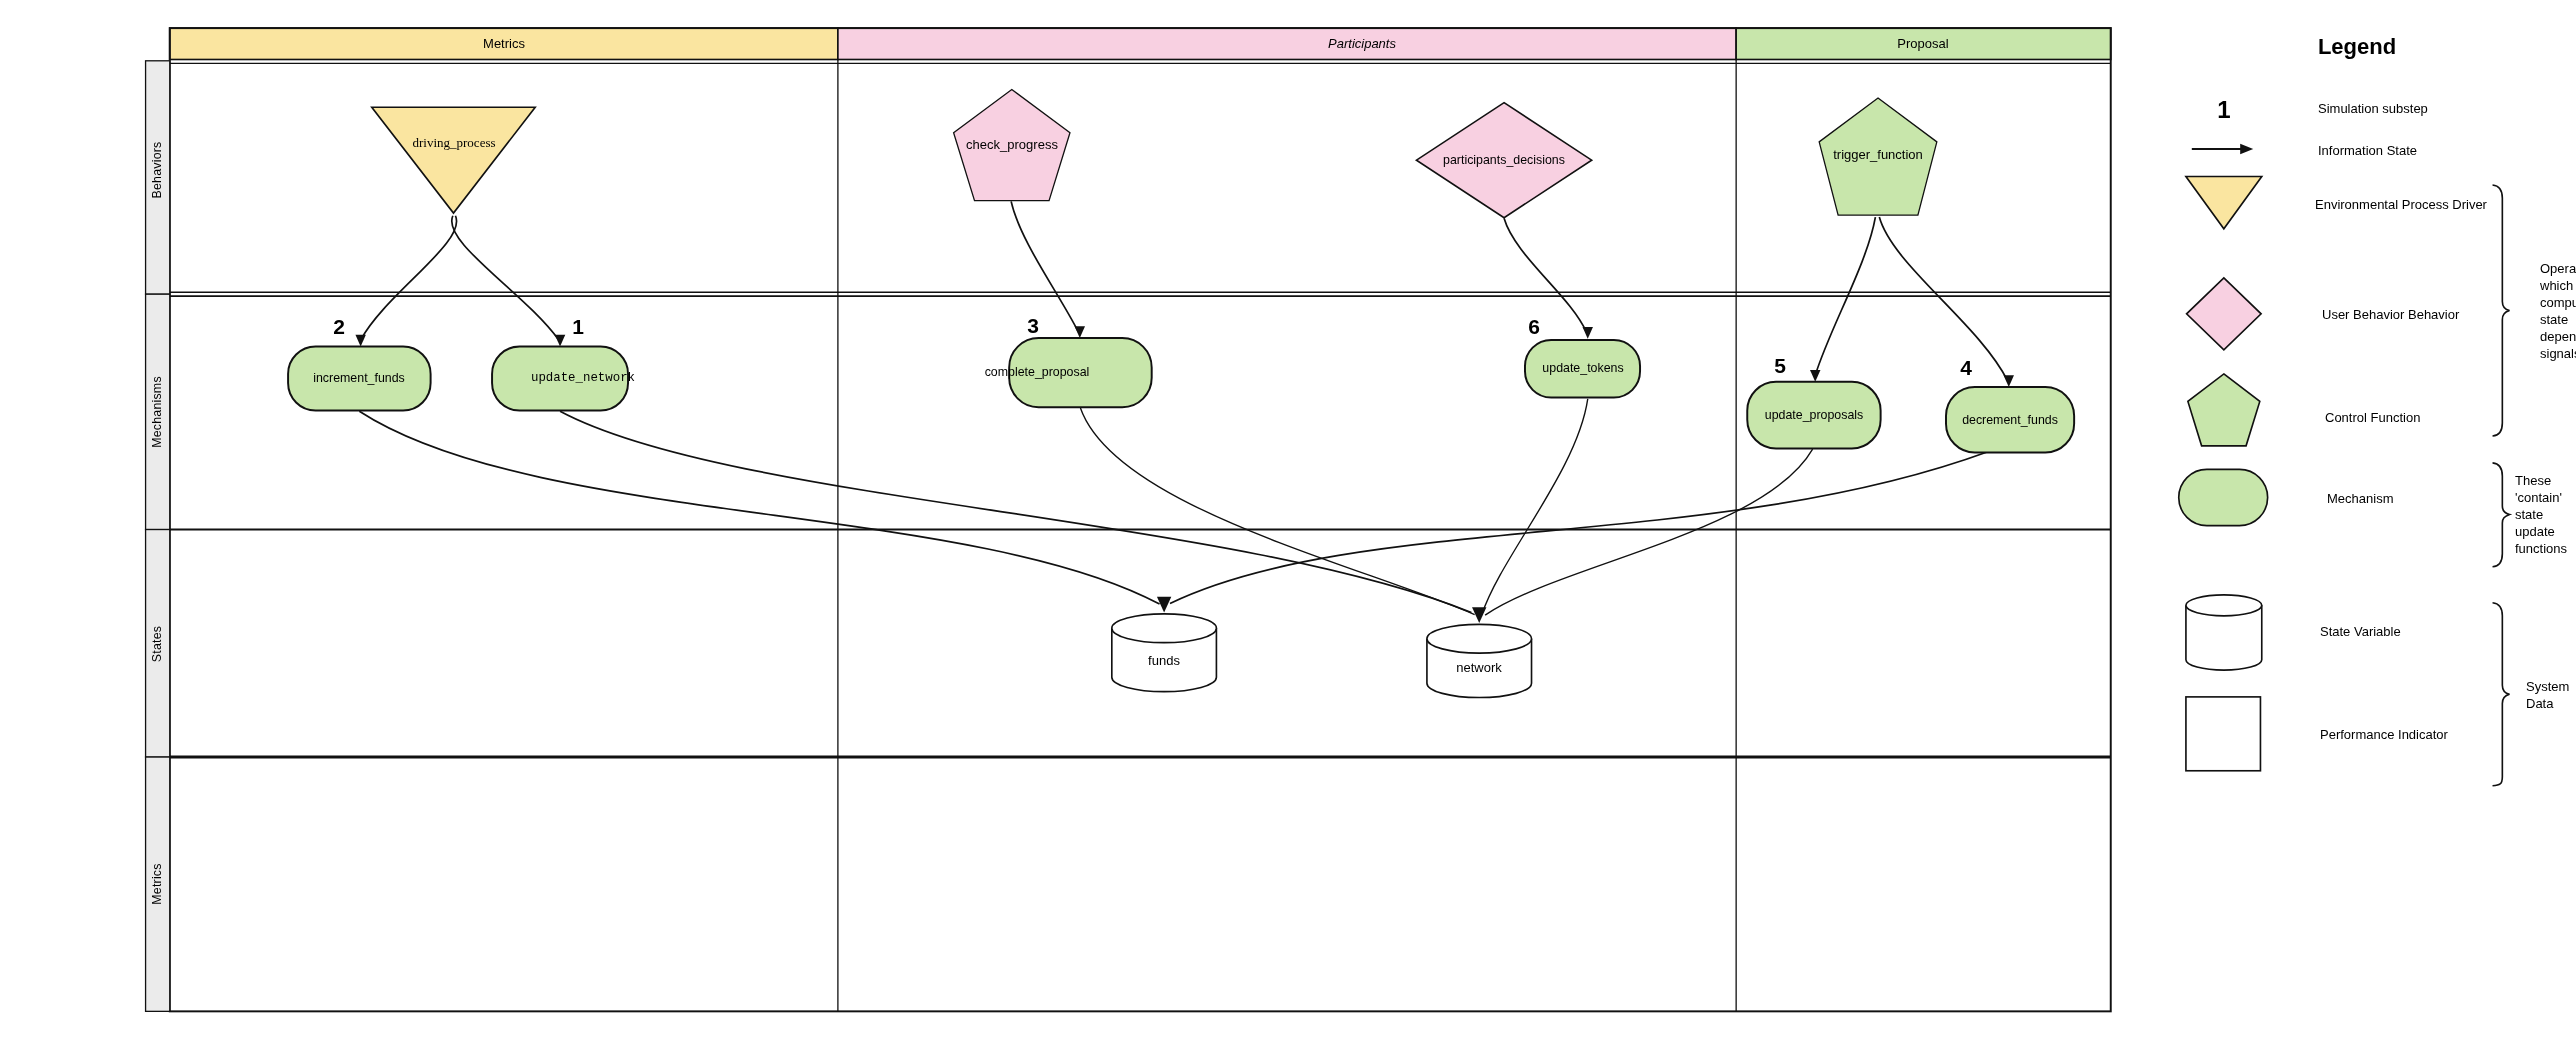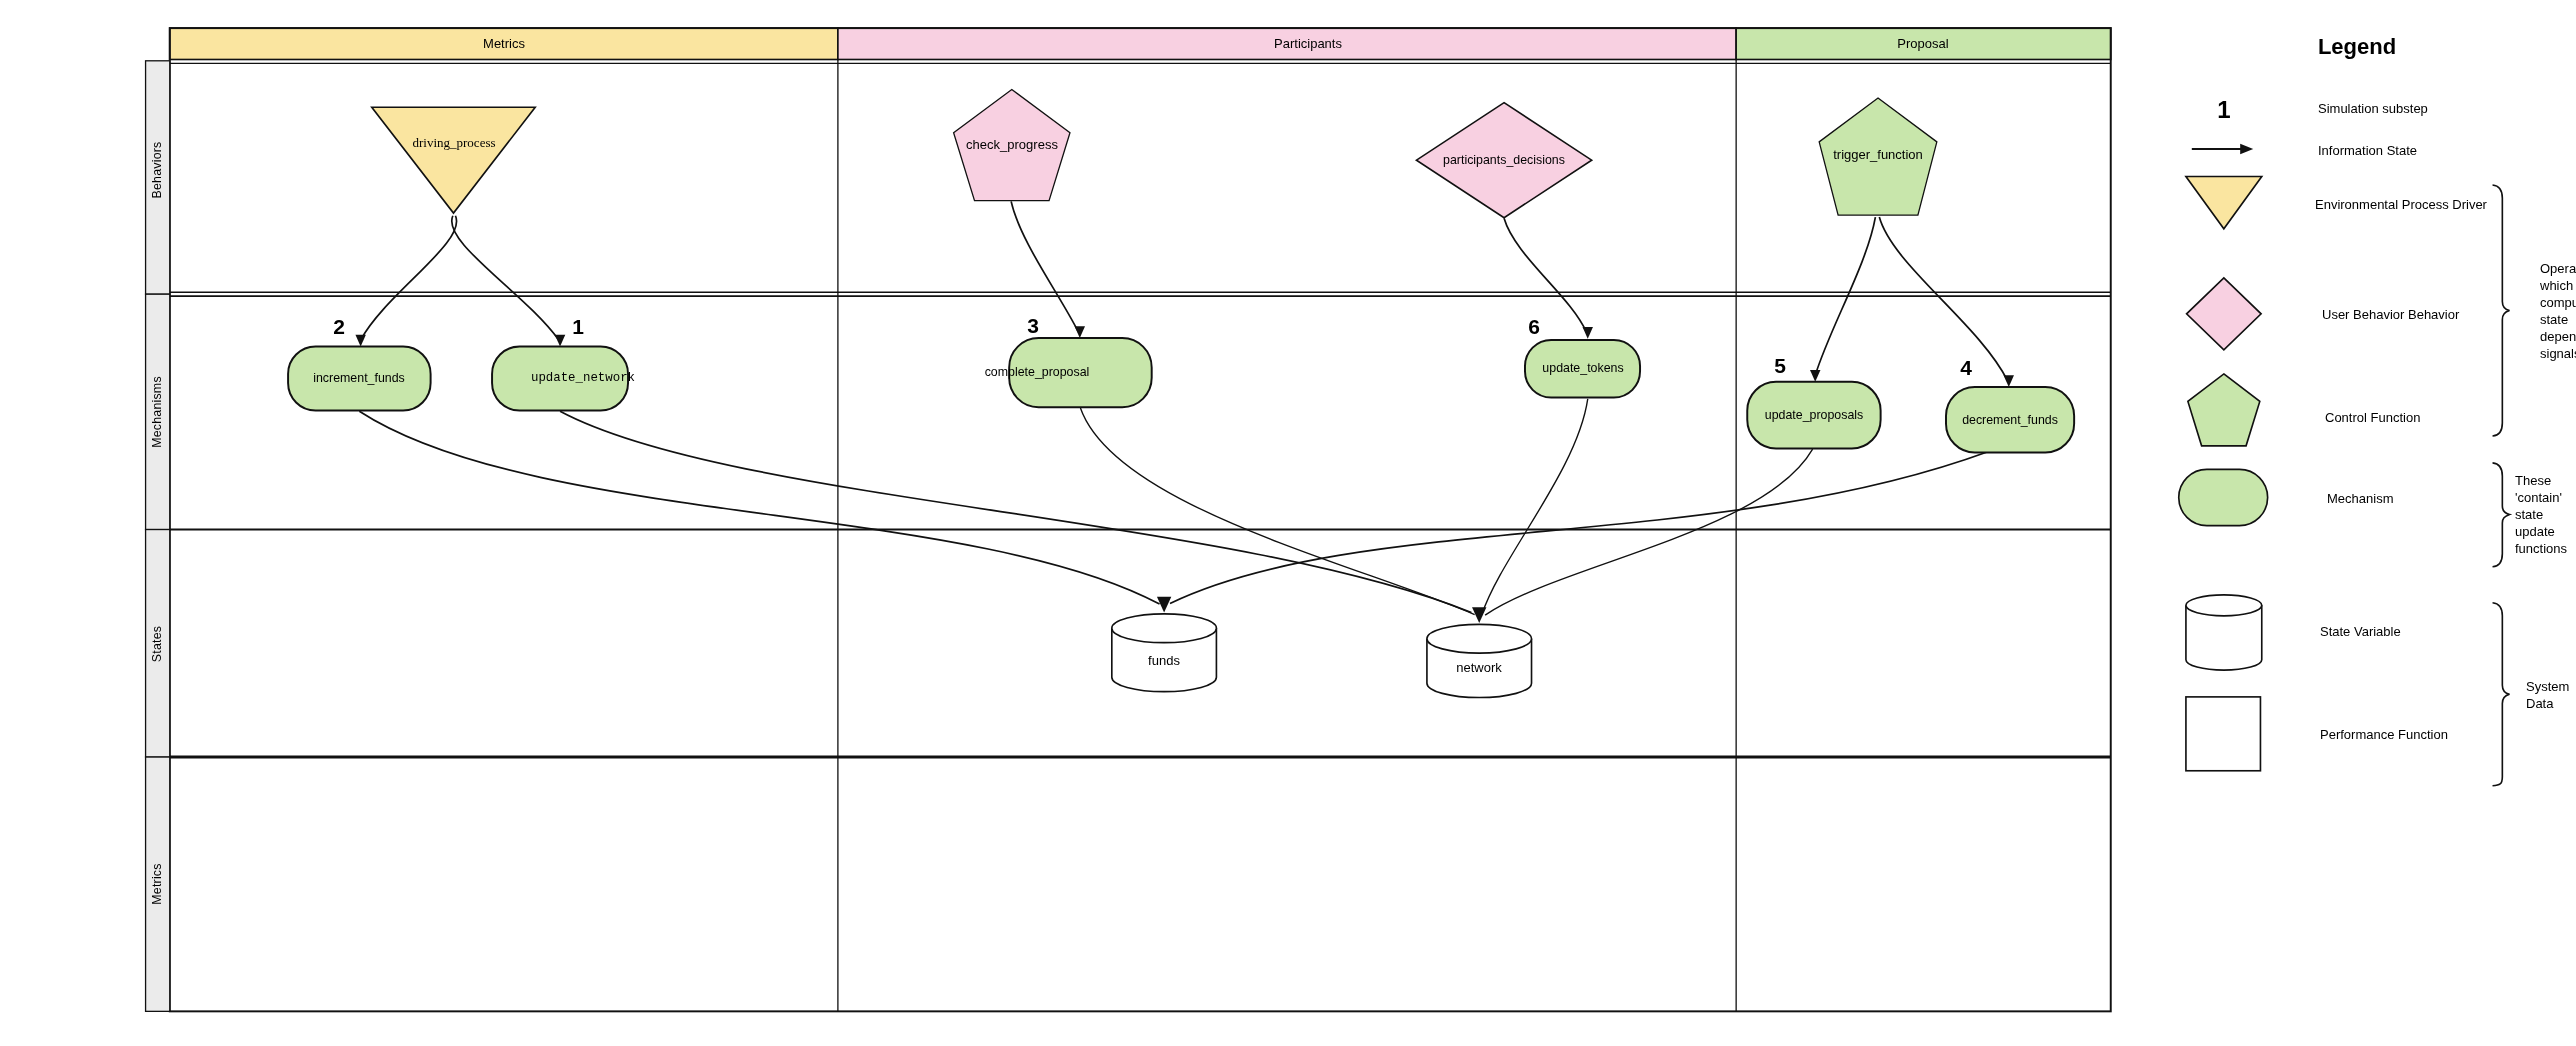--- a/index.html
+++ b/index.html
@@ -120,21 +120,21 @@
       <ellipse cx="3401" cy="926" rx="58" ry="16" class="fill-white stroke" stroke-width="2.5"></ellipse>
       <rect x="3343" y="1066" width="114" height="113" class="fill-white stroke" stroke-width="2.5"></rect>
 
       <path d="M3812,283 C3823,284 3827,291 3827,303 L3827,461 C3827,469 3830,473 3838,475 C3830,477 3827,481 3827,489 L3827,647 C3827,659 3823,666 3812,667" class="nofill stroke" stroke-width="2.5"></path>
       <path d="M3812,708 C3823,709 3827,716 3827,728 L3827,774 C3827,781 3830,785 3838,787 C3830,790 3827,793 3827,800 L3827,847 C3827,859 3823,866 3812,867" class="nofill stroke" stroke-width="2.5"></path>
       <path d="M3812,922 C3823,923 3827,930 3827,942 L3827,1048 C3827,1056 3830,1060 3838,1062 C3830,1064 3827,1068 3827,1076 L3827,1188 C3827,1200 3823,1201 3812,1202" class="nofill stroke" stroke-width="2.5"></path>
     </g>
   </svg>
 
   <div class="lbl hdr" style="left:504px;top:44px;">Metrics</div>
-  <div class="lbl hdr" style="left:1308px;top:44px;">Participants</div>
+  <div class="lbl hdr" style="left:1362px;top:44px;font-style:italic;">Participants</div>
   <div class="lbl hdr" style="left:1923px;top:44px;">Proposal</div>
 
   <div class="lbl rowlbl" style="left:158px;top:170px;">Behaviors</div>
   <div class="lbl rowlbl" style="left:158px;top:412px;">Mechanisms</div>
   <div class="lbl rowlbl" style="left:158px;top:644px;">States</div>
   <div class="lbl rowlbl" style="left:158px;top:884px;">Metrics</div>
 
   <div class="lbl lbl-20" style="left:454px;top:143px;font-family:Liberation Serif, serif;">driving_process</div>
   <div class="lbl lbl-20" style="left:1012px;top:145px;">check_progress</div>
   <div class="lbl" style="left:1504px;top:161px;">participants_decisions</div>
@@ -160,20 +160,20 @@
   <div class="lbl legend-title" style="left:2357px;top:47px;">Legend</div>
   <div class="lbl legend-sample" style="left:2224px;top:110px;">1</div>
 
   <div class="legend-item-label" style="left:2318px;top:108px;text-align:right;">Simulation substep</div>
   <div class="legend-item-label" style="left:2318px;top:150px;">Information State</div>
   <div class="legend-item-label" style="left:2315px;top:204px;">Environmental Process Driver</div>
   <div class="legend-item-label" style="left:2322px;top:314px;">User Behavior Behavior</div>
   <div class="legend-item-label" style="left:2325px;top:417px;">Control Function</div>
   <div class="legend-item-label" style="left:2327px;top:498px;">Mechanism</div>
   <div class="legend-item-label" style="left:2320px;top:631px;">State Variable</div>
-  <div class="legend-item-label" style="left:2320px;top:734px;">Performance Function</div>
+  <div class="legend-item-label" style="left:2320px;top:734px;">Performance Indicator</div>
 
   <div class="annot" style="left:2540px;top:260px;width:60px;">Operators which compute state dependent signals</div>
   <div class="annot" style="left:2515px;top:472px;width:68px;">These 'contain' state update functions</div>
   <div class="annot" style="left:2526px;top:678px;width:55px;">System Data</div>
 
 </div>
 
 
 </body></html>

